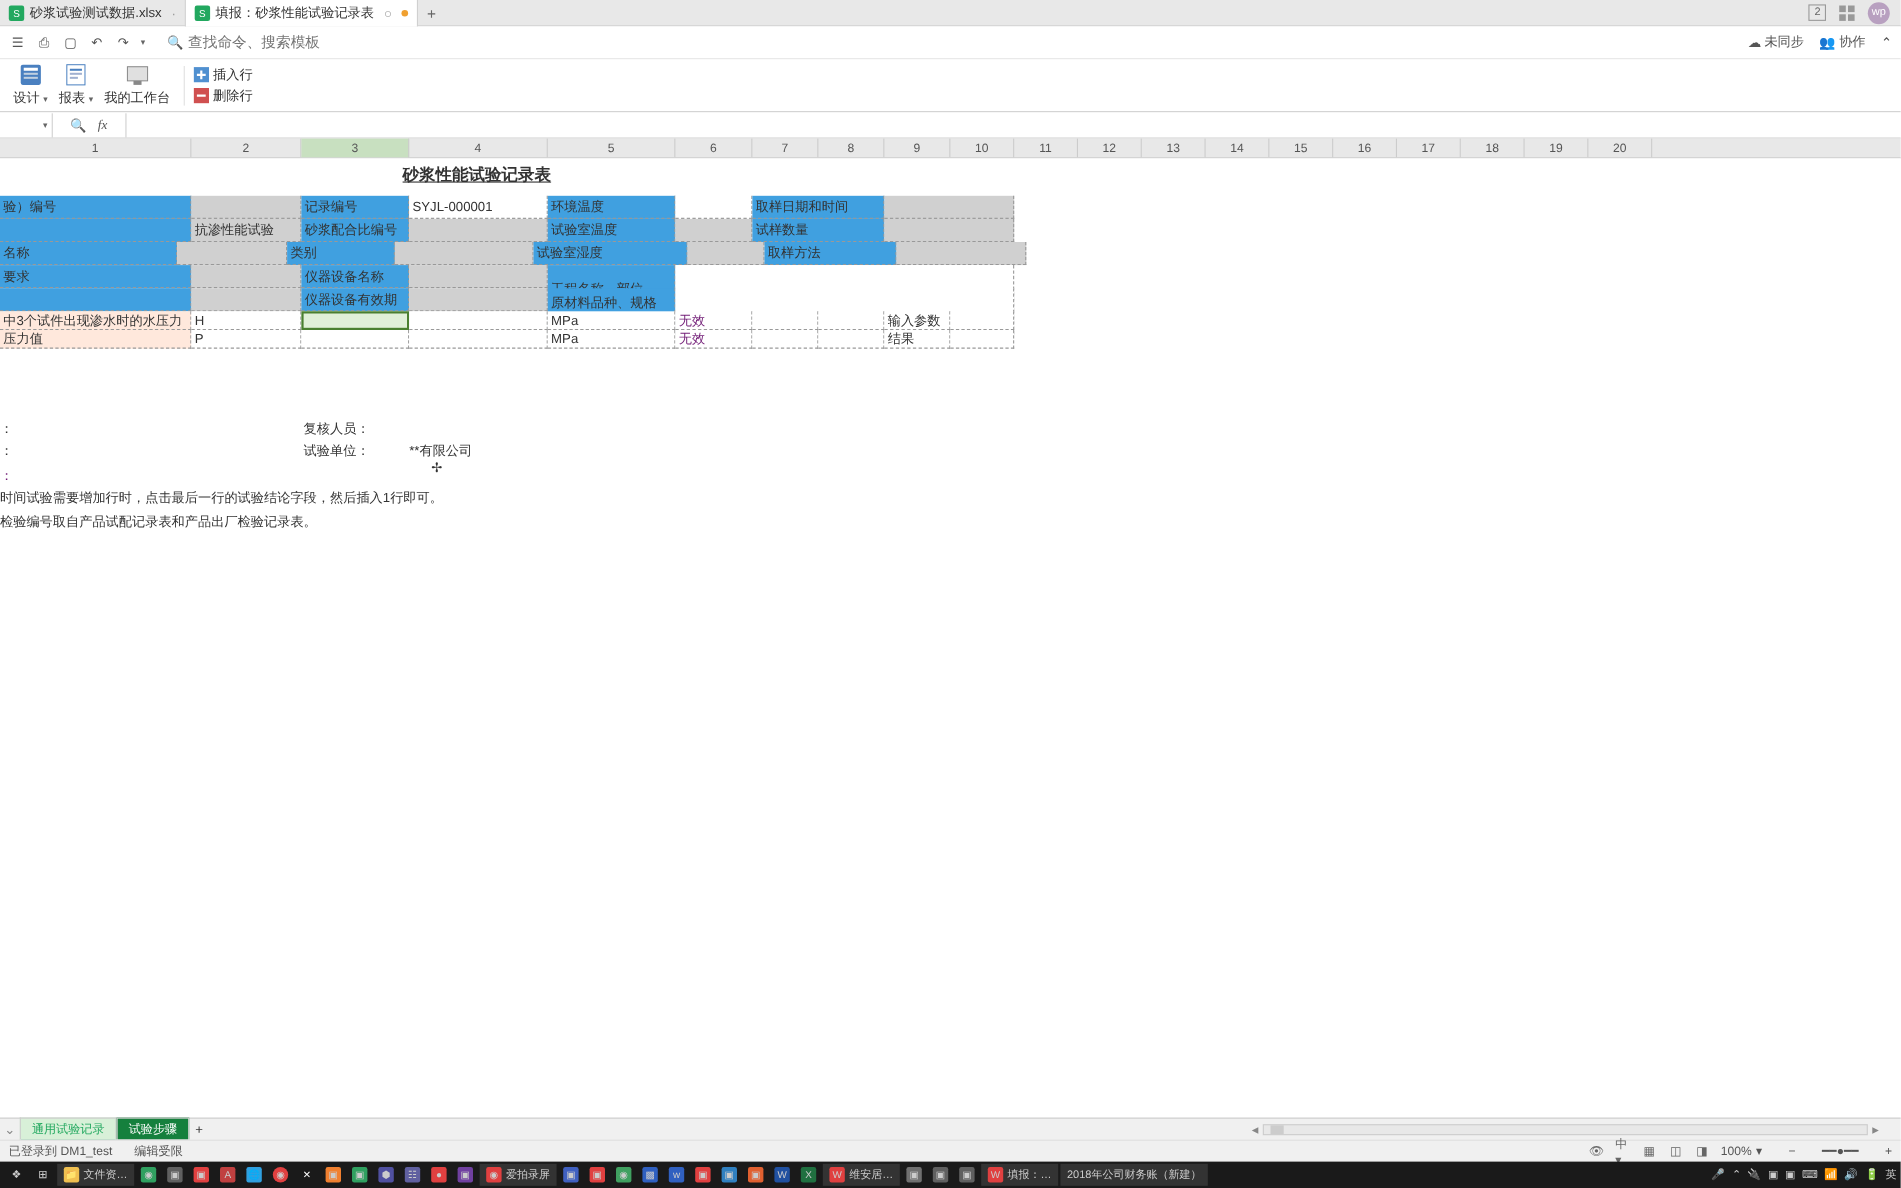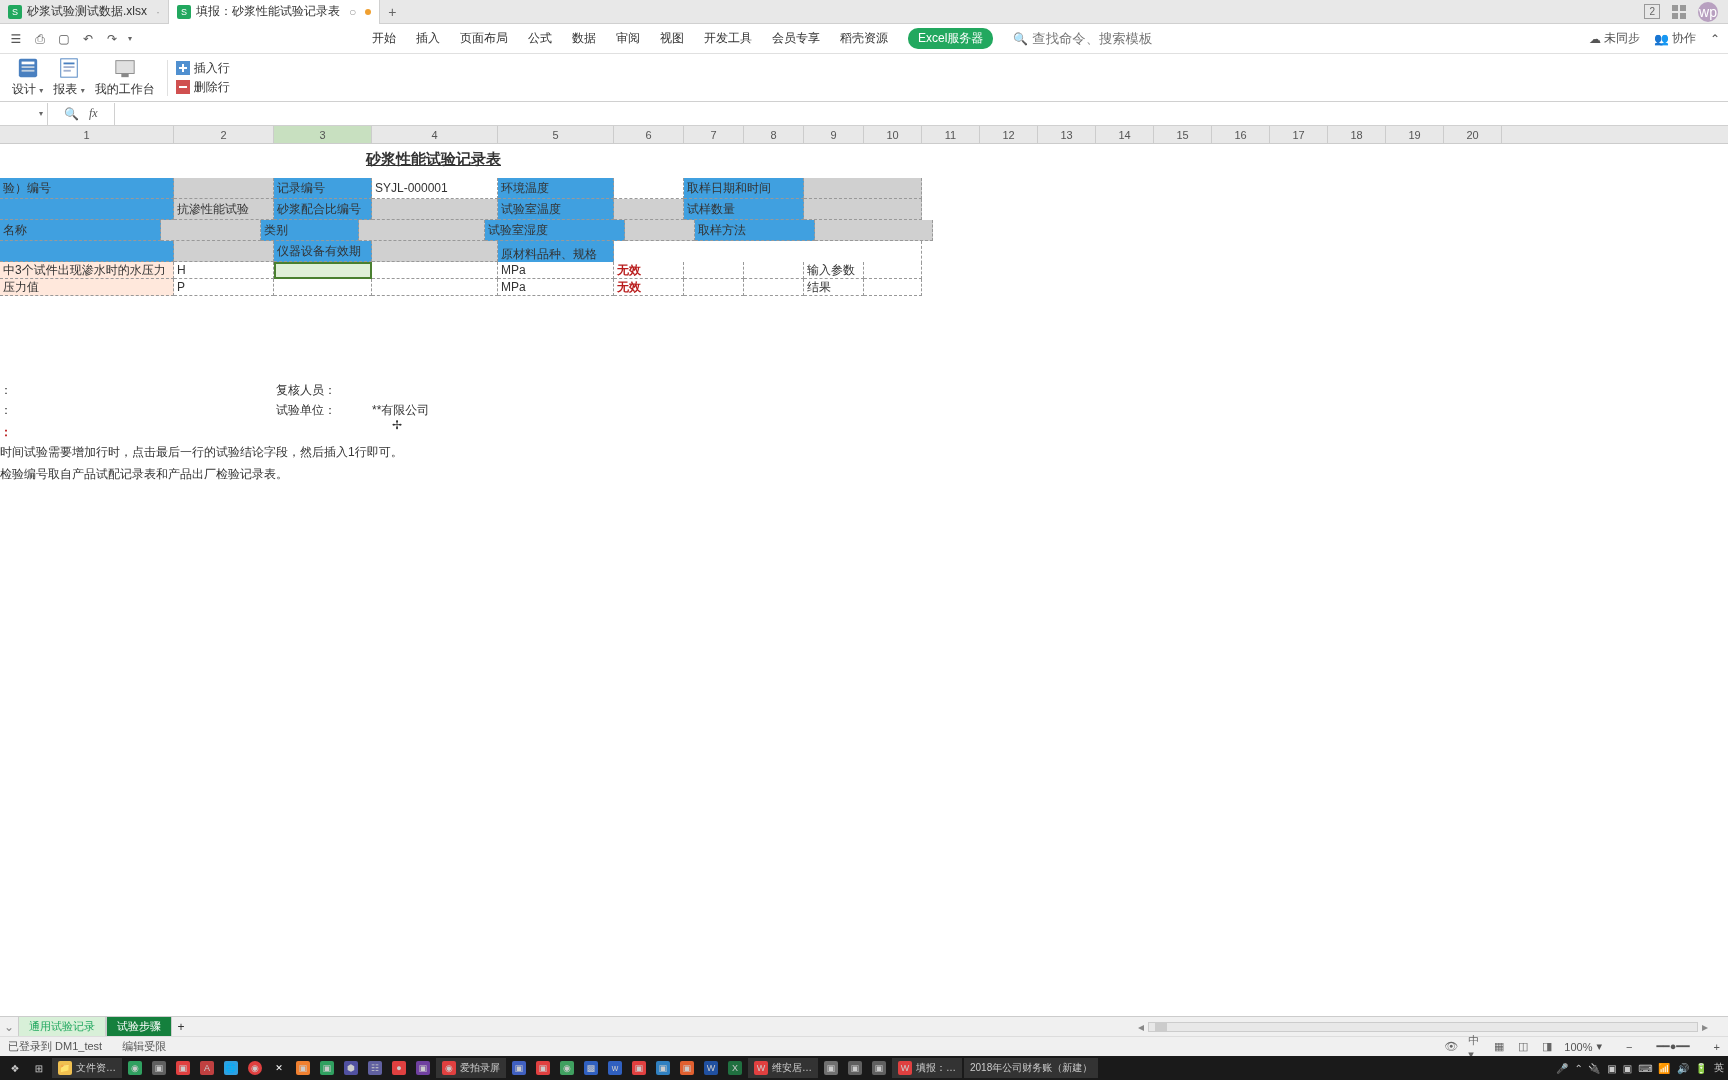--- a/index.html
+++ b/index.html
@@ -10,21 +10,21 @@
     .doc-tab { height: 24px; display: flex; align-items: center; padding: 0 8px; gap: 5px; border-right: 1px solid #d0d0d0; cursor: pointer; }
     .doc-tab.active { background: #fff; }
     .tab-icon-s { width: 14px; height: 14px; background: #22a85f; border-radius: 2px; color: #fff; font-size: 9px; display: flex; align-items: center; justify-content: center; }
     .tab-close { color: #999; font-size: 12px; margin-left: 4px; }
     .tab-dot { width: 6px; height: 6px; background: #f0a030; border-radius: 50%; margin-left: 4px; }
     .tab-add { width: 24px; text-align: center; color: #666; font-size: 14px; cursor: pointer; }
     .titlebar-right { margin-left: auto; display: flex; align-items: center; gap: 12px; padding-right: 10px; }
     .tb-badge { border: 1px solid #999; padding: 1px 4px; font-size: 10px; color: #666; }
     .tb-apps { width: 14px; height: 14px; display: grid; grid-template-columns: 1fr 1fr; gap: 2px; }
     .tb-apps span { background: #999; }
-    .tb-avatar { width: 20px; height: 20px; background: #b8a0c0; border-radius: 50%; color: #fff; font-size: 14px; display:flex; align-items:center; justify-content:center; }
+    .tb-avatar { width: 20px; height: 20px; background: #b8a0c0; border-radius: 50%; color: #fff; font-size: 10px; display:flex; align-items:center; justify-content:center; }
     
     
     .ribbon-row { height: 30px; background: #fff; display: flex; align-items: center; border-bottom: 1px solid #e0e0e0; padding: 0 8px; }
     .qa-btns { display: flex; gap: 8px; align-items: center; }
     .qa-btn { width: 16px; height: 16px; color: #555; display: flex; align-items: center; justify-content: center; cursor: pointer; }
     .ribbon-tabs { display: flex; margin-left: 240px; gap: 20px; align-items: center; }
     .ribbon-tab { cursor: pointer; color: #333; }
     .ribbon-tab.excel-srv { background: #22a85f; color: #fff; padding: 2px 10px; border-radius: 10px; }
     .search-box { margin-left: 20px; display: flex; align-items: center; color: #999; gap: 4px; }
     .search-box input { border: none; outline: none; width: 120px; color: #999; }
@@ -59,21 +59,21 @@
     .sheet-title { position: absolute; left: 366px; top: 6px; font-size: 15px; font-weight: bold; text-decoration: underline; }
     
     .grid-table { position: absolute; top: 34px; left: 0; }
     .g-row { display: flex; height: 21px; }
     .g-cell { border-right: 1px dashed #999; border-bottom: 1px dashed #999; padding: 1px 3px; font-size: 12px; white-space: nowrap; overflow: hidden; display: flex; align-items: center; }
     .bg-blue { background: #40a0e0; }
     .bg-gray { background: #d0d0d0; }
     .bg-white { background: #fff; }
     .bg-pink { background: #ffe8dc; }
     .bg-lgreen { background: #e0f0d8; border: 2px solid #4a8030 !important; }
-    .txt-red { color: #b91c1c; font-weight: bold; }
+    .txt-red { color: #701a75; }
     .center { justify-content: center; }
     
     .footer-text { position: absolute; left: 0; font-size: 12px; }
     
     .cursor-move { position: absolute; left: 392px; top: 274px; font-size: 12px; }
     
     
     .sheet-tabs { position: absolute; bottom: 44px; left: 0; right: 0; height: 20px; display: flex; align-items: center; background: #f0f0f0; border-top: 1px solid #ccc; }
     .st-nav { width: 18px; text-align: center; color: #888; cursor: pointer; }
     .st-tab { padding: 2px 10px; border: 1px solid #ccc; background: #fff; cursor: pointer; font-size: 11px; }
@@ -126,33 +126,20 @@
 </div>
 
 <div class="ribbon-row">
   <div class="qa-btns">
     <span class="qa-btn">☰</span>
     <span class="qa-btn">⎙</span>
     <span class="qa-btn">▢</span>
     <span class="qa-btn">↶</span>
     <span class="qa-btn">↷</span>
     <span class="dd-arrow">▾</span>
-  </div>
-  <div class="ribbon-tabs">
-    <span class="ribbon-tab">开始</span>
-    <span class="ribbon-tab">插入</span>
-    <span class="ribbon-tab">页面布局</span>
-    <span class="ribbon-tab">公式</span>
-    <span class="ribbon-tab">数据</span>
-    <span class="ribbon-tab">审阅</span>
-    <span class="ribbon-tab">视图</span>
-    <span class="ribbon-tab">开发工具</span>
-    <span class="ribbon-tab">会员专享</span>
-    <span class="ribbon-tab">稻壳资源</span>
-    <span class="ribbon-tab excel-srv">Excel服务器</span>
   </div>
   <div class="search-box">
     <span>🔍</span>
     <input placeholder="查找命令、搜索模板" style="">
   </div>
   <div class="ribbon-right">
     <div class="sync-item">
       <span>☁</span>
       <span>未同步</span>
     </div>
@@ -275,20 +262,28 @@
       <div class="g-cell bg-blue" style="width:161px">名称</div>
       <div class="g-cell bg-gray" style="width:100px"></div>
       <div class="g-cell bg-blue" style="width:98px">类别</div>
       <div class="g-cell bg-gray" style="width:126px"></div>
       <div class="g-cell bg-blue" style="width:140px">试验室湿度</div>
       <div class="g-cell bg-gray" style="width:70px"></div>
       <div class="g-cell bg-blue" style="width:120px">取样方法</div>
       <div class="g-cell bg-gray" style="width:118px"></div>
     </div>
 
+    <div class="g-row">
+      <div class="g-cell bg-blue" style="width:174px">要求</div>
+      <div class="g-cell bg-gray" style="width:100px"></div>
+      <div class="g-cell bg-blue" style="width:98px">仪器设备名称</div>
+      <div class="g-cell bg-gray" style="width:126px"></div>
+      <div class="g-cell bg-blue" style="width:116px;height:42px;border-bottom:none">工程名称、部位</div>
+      <div class="g-cell bg-white" style="width:308px;height:42px;border-bottom:none"></div>
+    </div>
 
 
     <div class="g-row">
       <div class="g-cell bg-blue" style="width:174px"></div>
       <div class="g-cell bg-gray" style="width:100px"></div>
       <div class="g-cell bg-blue" style="width:98px">仪器设备有效期</div>
       <div class="g-cell bg-gray" style="width:126px"></div>
       <div class="g-cell bg-blue" style="width:116px;height:42px;flex-direction:column;align-items:flex-start;justify-content:center;line-height:1.2">
           <span>原材料品种、规格</span>
           <span>产地及性能指标</span>

